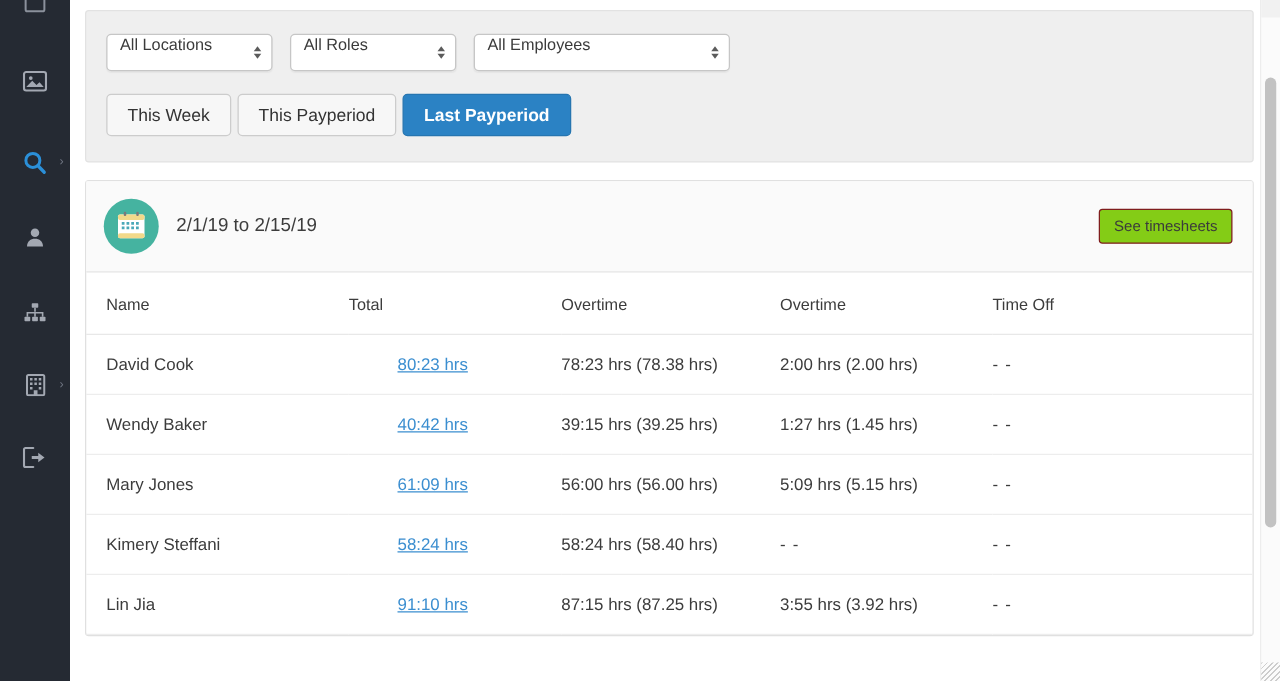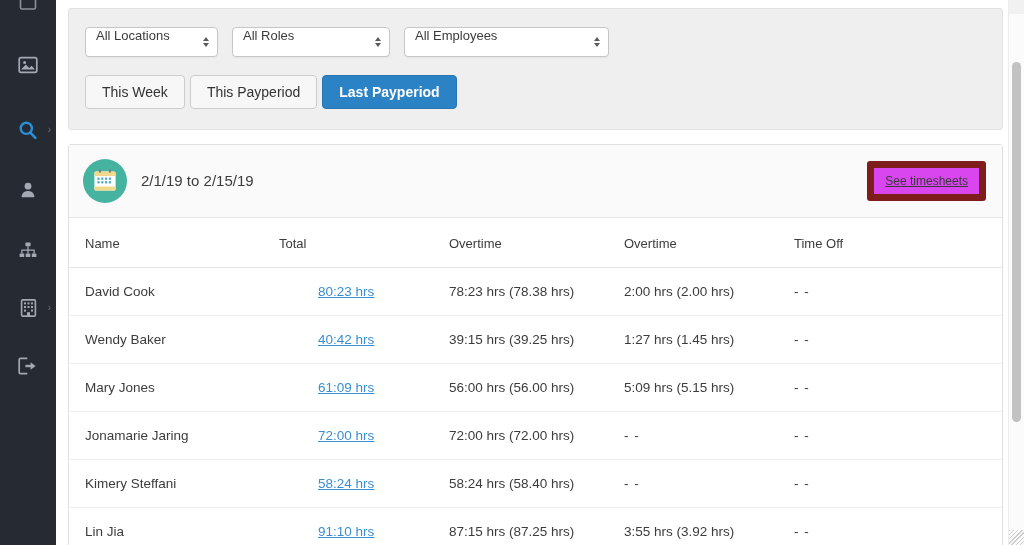--- a/index.html
+++ b/index.html
@@ -91,21 +91,21 @@
     border: 1px solid #c6c6c6;
     border-radius: 4px;
     display: flex;
     align-items: flex-start;
     padding: 0 26px 0 10px;
     font-size: 13px;
     color: #3b3b3b;
     box-shadow: 0 1px 1px rgba(0,0,0,0.045);
   }
   .sel.w1 { width: 133px; }
-  .sel.w2 { width: 158px; }
+  .sel.w2 { width: 133px; }
   .sel.w3 { width: 205px; }
   .sel .stepper {
     position: absolute;
     right: 8px;
     top: 50%;
     transform: translateY(-50%);
     display: flex;
     flex-direction: column;
     align-items: center;
     gap: 2px;
@@ -169,29 +169,28 @@
   .cal-badge svg { display: block; }
   .head-text {
     font-size: 15px;
     color: #3d3d3d;
     line-height: 1.5;
   }
   .head-text .strong { font-weight: bold; color: #2f2f2f; }
   .head-text .line2 { font-size: 15px; color: #3d3d3d; }
   .head-spacer { flex: 1; }
   .see-ts-btn {
-    border: 7px solid #7f1d1d;
-    background: #d946ef;
+    border: 1px solid #7f1d1d;
+    background: #84cc16;
     border-radius: 3px;
     font-size: 12px;
     color: #3b3b3b;
     padding: 6px 11px;
     white-space: nowrap;
     align-self: center;
-    text-decoration: underline;
   }
 
   
   table.hours {
     width: 100%;
     border-collapse: collapse;
     table-layout: fixed;
   }
   table.hours th {
     text-align: left;
@@ -447,27 +446,20 @@
             </tr>
 
             <tr>
               <td class="c-name">Mary Jones</td>
               <td class="c-total"><a class="link" href="#">61:09 hrs</a></td>
               <td class="c-reg">56:00 hrs (56.00 hrs)</td>
               <td class="c-ot">5:09 hrs (5.15 hrs)</td>
               <td class="c-off dash">- -</td>
             </tr>
 
-            <tr>
-              <td class="c-name">Jonamarie Jaring</td>
-              <td class="c-total"><a class="link" href="#">72:00 hrs</a></td>
-              <td class="c-reg">72:00 hrs (72.00 hrs)</td>
-              <td class="c-ot dash">- -</td>
-              <td class="c-off dash">- -</td>
-            </tr>
 
             <tr>
               <td class="c-name">Kimery Steffani</td>
               <td class="c-total"><a class="link" href="#">58:24 hrs</a></td>
               <td class="c-reg">58:24 hrs (58.40 hrs)</td>
               <td class="c-ot dash">- -</td>
               <td class="c-off dash">- -</td>
             </tr>
 
             <tr>

